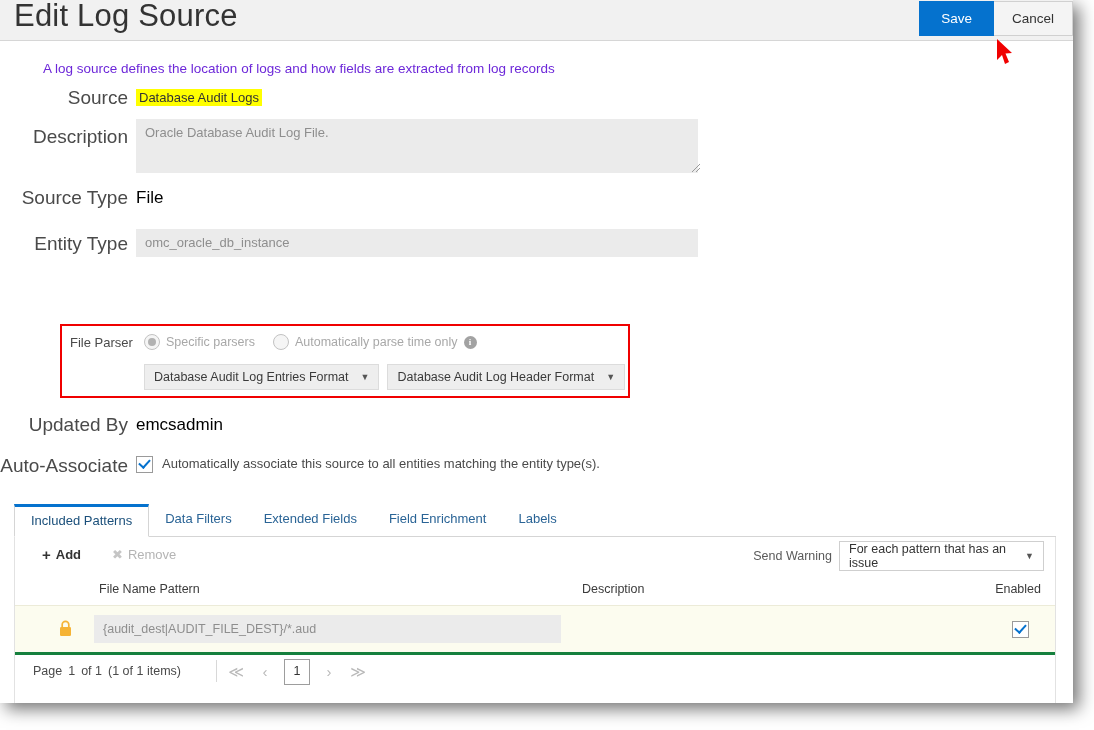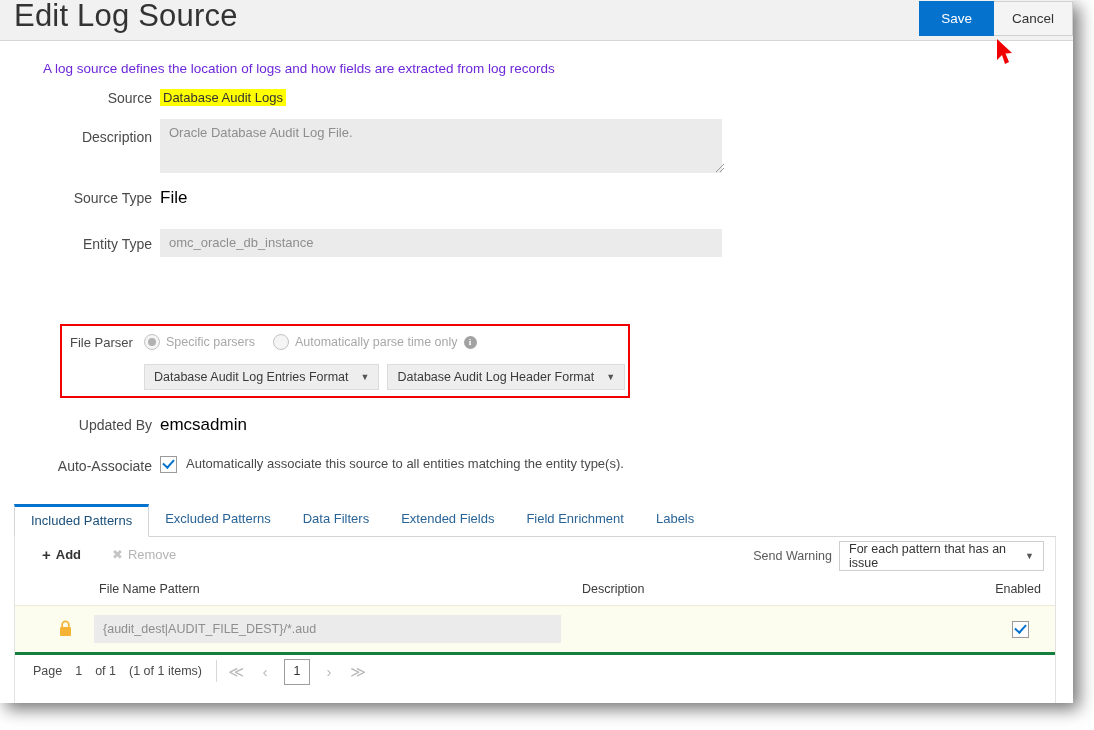--- a/index.html
+++ b/index.html
@@ -106,24 +106,24 @@
   }
 
   
   .form-area { position: absolute; left: 0; top: 48px; width: 100%; }
   .frow {
     position: relative;
     display: flex;
     align-items: flex-start;
   }
   .flabel {
-    width: 160px;
+    width: 136px;
     text-align: right;
     padding-right: 8px;
-    font-size: 14px;
+    font-size: 19px;
     color: #4a4a4a;
     box-sizing: border-box;
     flex: none;
     line-height: 18px;
   }
   .fval { flex: 1; }
 
   .hl-value {
     background: #ffff00;
     color: #333333;
@@ -408,21 +408,21 @@
     position: relative;
     height: 35px;
     font-size: 12.5px;
     color: #4a4a4a;
   }
   .pager-info {
     position: absolute;
     left: 18px; top: 9px;
     display: flex;
     align-items: baseline;
-    gap: 13px;
+    gap: 6px;
   }
   .pager-divider {
     position: absolute;
     left: 201px; top: 5px;
     width: 1px; height: 22px;
     background: #d8d8d8;
   }
   .pager-nav {
     position: absolute;
     left: 211px; top: 3px;
@@ -544,21 +544,20 @@
         <div class="assoc-row">
           <span class="cb checked"></span>
           <span class="assoc-text">Automatically associate this source to all entities matching the entity type(s).</span>
         </div>
       </div>
     </div>
 
     <div class="tab-panel">
       <div class="tabs">
         <div class="tab active">Included Patterns</div>
-        <div class="tab">Excluded Patterns</div>
         <div class="tab">Data Filters</div>
         <div class="tab">Extended Fields</div>
         <div class="tab">Field Enrichment</div>
         <div class="tab">Labels</div>
       </div>
 
       <div class="tab-body">
 
         <div class="toolbar">
           <div class="tool-btn tool-add">

